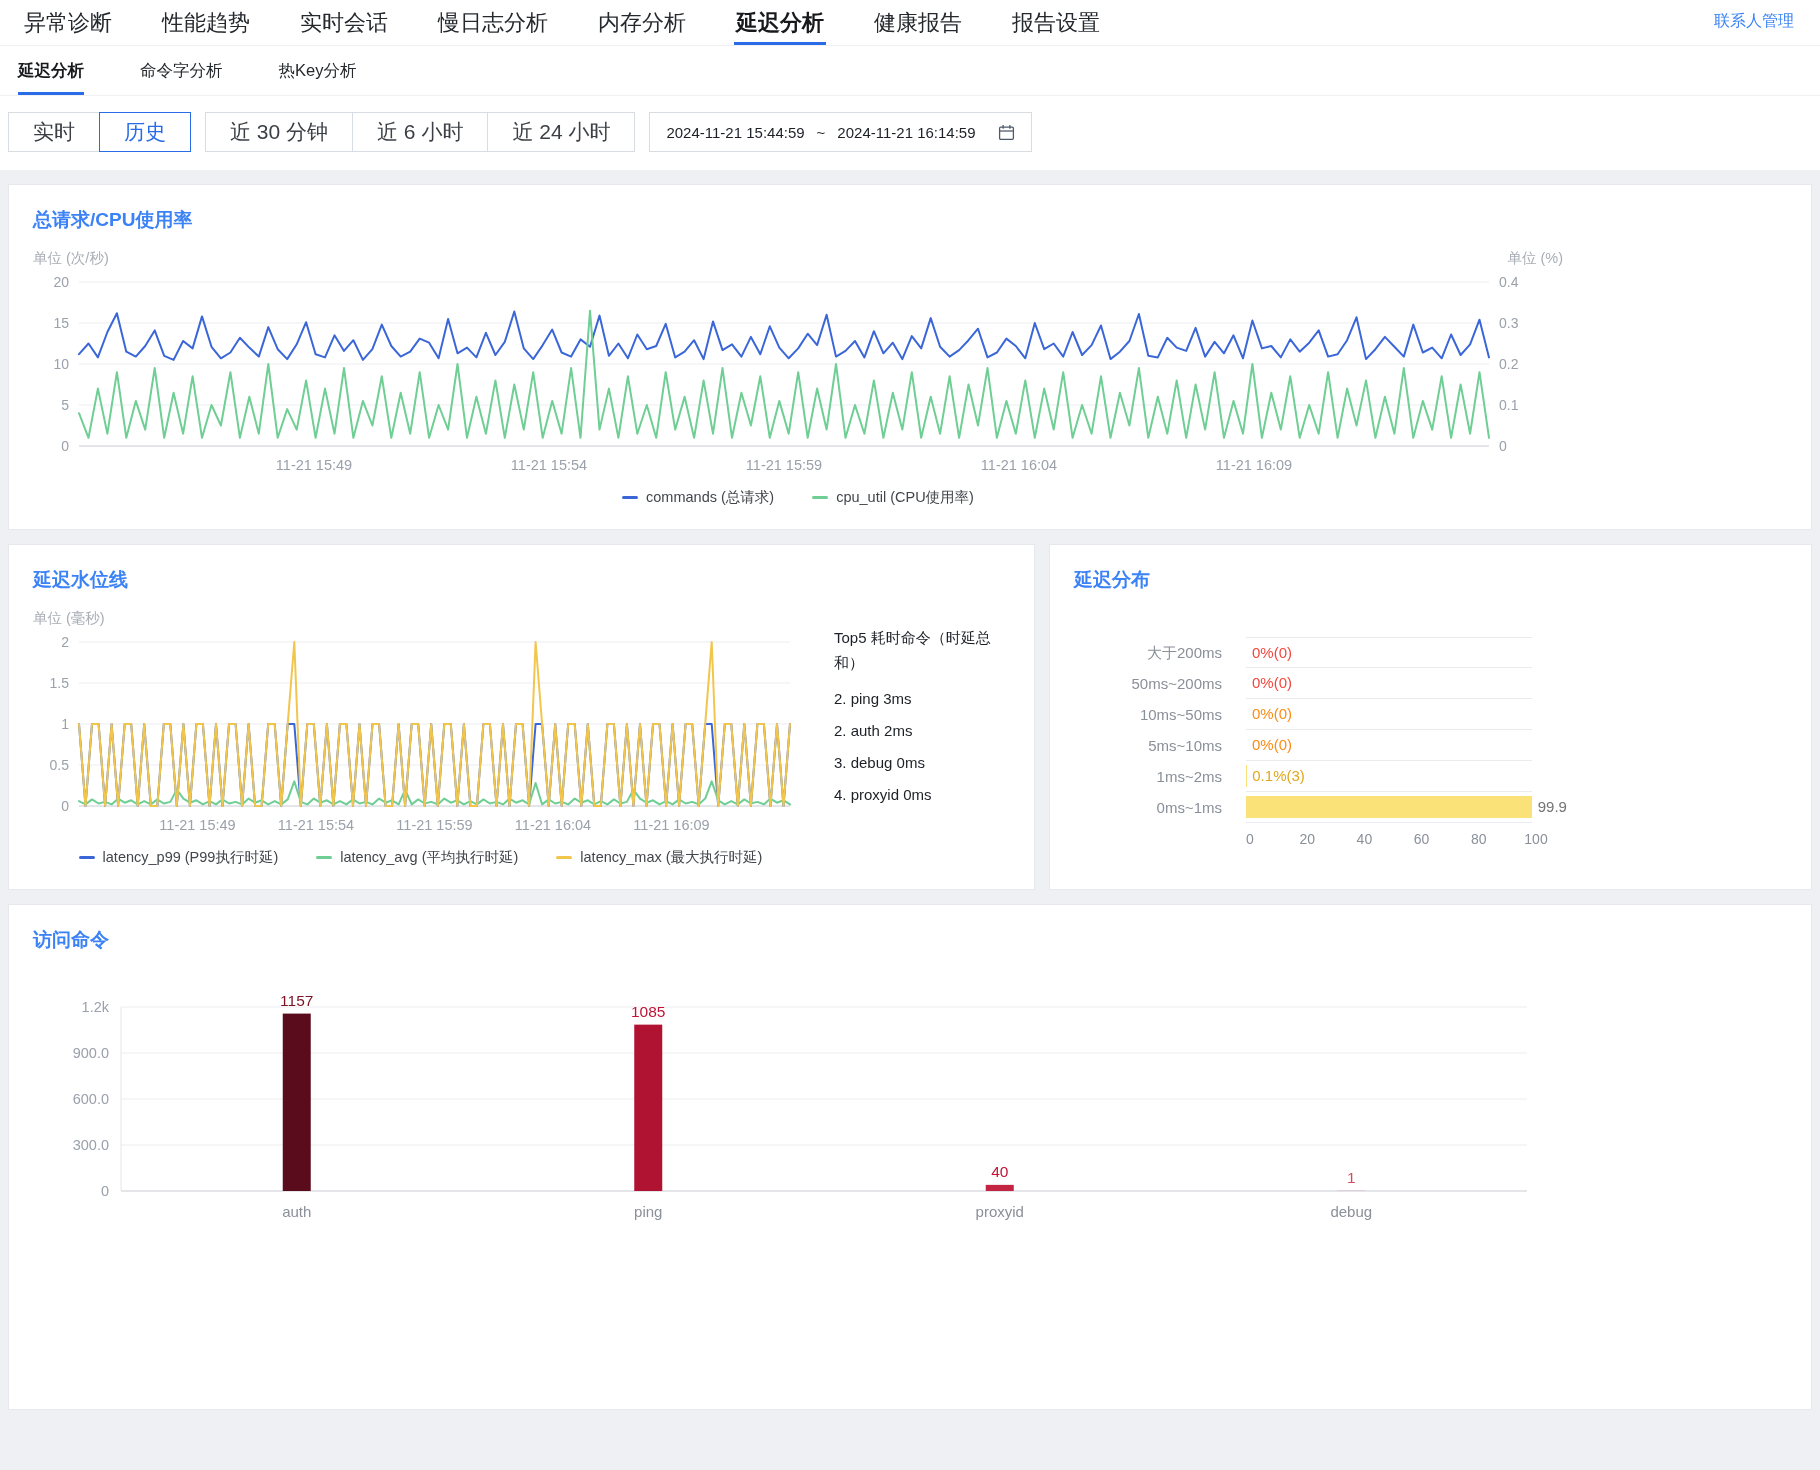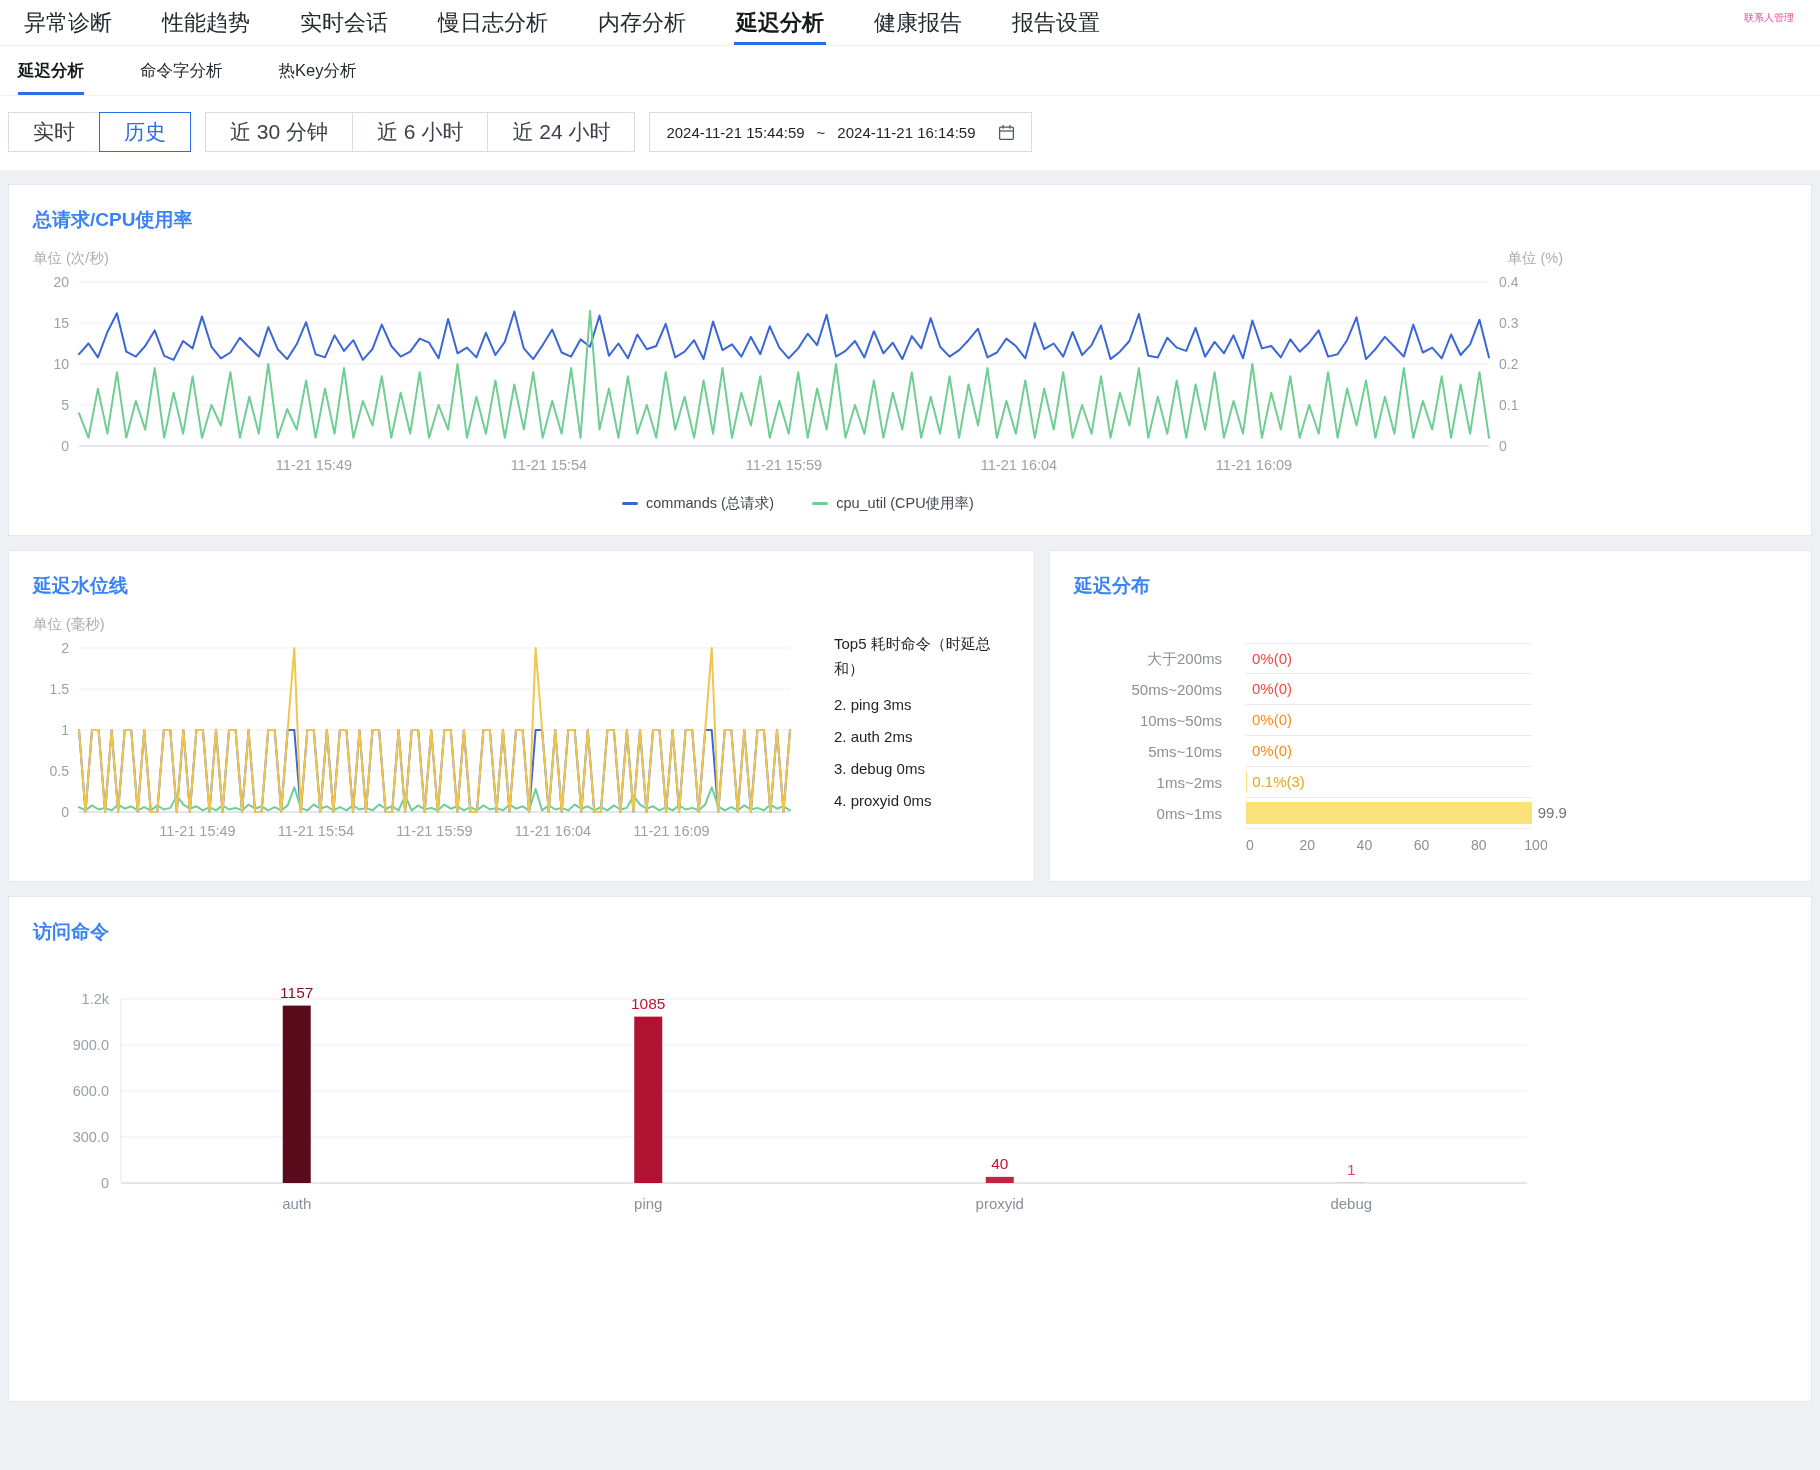--- a/index.html
+++ b/index.html
@@ -5,21 +5,21 @@
   * { box-sizing: border-box; margin: 0; padding: 0; }
   html,body { width: 1820px; height: 1470px; overflow: hidden; }
   body { font-family: "Liberation Sans", sans-serif; background: #eef0f4; color: #1d2127; }
 
   .white-head { background: #fff; padding-bottom: 18px; }
 
   .topnav { position: relative; display: flex; align-items: stretch; height: 46px; padding: 0 22px; border-bottom: 1px solid #f0f1f4; background:#fff; }
   .main-tabs { display: flex; }
   .mtab { display: flex; align-items: center; margin-right: 46px; padding: 3px 2px 0; font-size: 22px; color: #25292e; cursor: pointer; border-bottom: 3px solid transparent; }
   .mtab.active { font-weight: 700; border-bottom-color: #2a6be8; color:#17191c; }
-  .contact { position: absolute; right: 26px; top: 11px; font-size: 10px; color: #ec4899; text-decoration: none; }
+  .contact { position: absolute; right: 26px; top: 11px; font-size: 16px; color: #3b82f6; text-decoration: none; }
 
   .subbar { display: flex; height: 50px; padding: 0 18px; border-bottom: 1px solid #f0f1f4; background:#fff; }
   .stab { display: flex; align-items: center; margin-right: 56px; padding-top: 3px; font-size: 16.5px; color: #25292e; cursor: pointer; border-bottom: 3px solid transparent; }
   .stab.active { font-weight: 700; border-bottom-color: #2a6be8; color:#17191c; }
 
   .toolbar { display: flex; align-items: center; gap: 14px; padding: 16px 0 0 8px; }
   .btn-group { display: flex; }
   .tbtn { height: 40px; display: flex; align-items: center; padding: 0 24px; background: #fff; border: 1px solid #d8dce3; font-size: 21px; color: #3c4046; cursor: pointer; position: relative; }
   .btn-group .tbtn + .tbtn { margin-left: -1px; }
   .tbtn.active { color: #2a6be8; border-color: #2a6be8; z-index: 2; }
@@ -29,21 +29,21 @@
   .content { padding: 14px 8px 0; }
   .card { background: #fff; border: 1px solid #e6e8ee; padding: 22px 24px; }
   .card-title { font-size: 19px; font-weight: 700; color: #3b82f6; }
 
   .chart-wrap { }
   .axis-caption-row { display: flex; justify-content: space-between; color: #a8adb5; font-size: 14.5px; margin: 16px 0 4px; }
   .w1530 { width: 1530px; }
   .w775 { width: 775px; }
   svg { display: block; }
 
-  .legend { display: flex; justify-content: center; align-items: center; gap: 38px; margin-top: 14px; font-size: 14.5px; color: #42464c; }
+  .legend { display: flex; justify-content: center; align-items: center; gap: 38px; margin-top: 8px; font-size: 14.5px; color: #42464c; }
   .lg-item { display: inline-flex; align-items: center; cursor: pointer; }
   .lg-mark { display: inline-block; width: 16px; height: 3px; border-radius: 2px; margin-right: 8px; }
 
   .row2 { display: flex; gap: 14px; margin-top: 14px; align-items: stretch; }
   .card-watermark { width: 1027px; flex: none; }
   .card-dist { flex: 1; }
   .wm-flex { display: flex; }
   .top5 { margin-left: 26px; width: 190px; padding-top: 32px; font-size: 15px; color: #1d2127; }
   .top5-title { line-height: 25px; }
   .t5item { margin-top: 15px; }
@@ -179,20 +179,34 @@
                 <text x="36" y="15" text-anchor="end" fill="#9aa1ab" font-size="14">2</text>
                 <text x="164.5" y="198" text-anchor="middle" fill="#9aa1ab" font-size="14.5">11-21 15:49</text>
                 <text x="283" y="198" text-anchor="middle" fill="#9aa1ab" font-size="14.5">11-21 15:54</text>
                 <text x="401.5" y="198" text-anchor="middle" fill="#9aa1ab" font-size="14.5">11-21 15:59</text>
                 <text x="520" y="198" text-anchor="middle" fill="#9aa1ab" font-size="14.5">11-21 16:04</text>
                 <text x="638.5" y="198" text-anchor="middle" fill="#9aa1ab" font-size="14.5">11-21 16:09</text>
                 <polyline points="46.0,92.0 52.5,174.0 59.0,92.0 65.6,92.0 72.1,174.0 78.6,92.0 85.1,174.0 91.7,92.0 98.2,92.0 104.7,174.0 111.2,92.0 117.8,174.0 124.3,174.0 130.8,92.0 137.3,92.0 143.8,174.0 150.4,92.0 156.9,174.0 163.4,92.0 169.9,92.0 176.5,174.0 183.0,92.0 189.5,174.0 196.0,92.0 202.6,92.0 209.1,174.0 215.6,92.0 222.1,174.0 228.6,174.0 235.2,92.0 241.7,92.0 248.2,174.0 254.7,92.0 261.3,92.0 267.8,174.0 274.3,92.0 280.8,92.0 287.3,174.0 293.9,92.0 300.4,174.0 306.9,92.0 313.4,92.0 320.0,174.0 326.5,92.0 333.0,174.0 339.5,92.0 346.1,92.0 352.6,174.0 359.1,174.0 365.6,92.0 372.1,174.0 378.7,92.0 385.2,92.0 391.7,174.0 398.2,92.0 404.8,174.0 411.3,92.0 417.8,92.0 424.3,174.0 430.9,92.0 437.4,174.0 443.9,174.0 450.4,92.0 456.9,92.0 463.5,174.0 470.0,92.0 476.5,174.0 483.0,92.0 489.6,92.0 496.1,174.0 502.6,92.0 509.1,92.0 515.7,174.0 522.2,92.0 528.7,174.0 535.2,92.0 541.7,92.0 548.3,174.0 554.8,92.0 561.3,174.0 567.8,174.0 574.4,92.0 580.9,92.0 587.4,174.0 593.9,92.0 600.4,174.0 607.0,92.0 613.5,174.0 620.0,92.0 626.5,92.0 633.1,174.0 639.6,92.0 646.1,174.0 652.6,92.0 659.2,92.0 665.7,174.0 672.2,92.0 678.7,92.0 685.2,174.0 691.8,92.0 698.3,92.0 704.8,174.0 711.3,92.0 717.9,174.0 724.4,92.0 730.9,92.0 737.4,174.0 744.0,92.0 750.5,174.0 757.0,92.0" fill="none" stroke="#3a66d8" stroke-width="2" stroke-linejoin="round" stroke-linecap="round"></polyline>
                 <polyline points="46.0,169.1 52.5,172.4 59.0,167.4 65.6,171.5 72.1,169.9 78.6,172.4 85.1,166.6 91.7,170.7 98.2,168.3 104.7,172.4 111.2,169.1 117.8,172.4 124.3,167.4 130.8,171.5 137.3,169.9 143.8,157.6 150.4,166.6 156.9,170.7 163.4,168.3 169.9,172.4 176.5,169.1 183.0,172.4 189.5,167.4 196.0,171.5 202.6,169.9 209.1,172.4 215.6,166.6 222.1,170.7 228.6,168.3 235.2,172.4 241.7,169.1 248.2,172.4 254.7,167.4 261.3,149.4 267.8,169.9 274.3,172.4 280.8,166.6 287.3,170.7 293.9,168.3 300.4,172.4 306.9,169.1 313.4,172.4 320.0,167.4 326.5,171.5 333.0,169.9 339.5,172.4 346.1,166.6 352.6,170.7 359.1,168.3 365.6,172.4 372.1,157.6 378.7,172.4 385.2,167.4 391.7,171.5 398.2,169.9 404.8,172.4 411.3,166.6 417.8,170.7 424.3,168.3 430.9,172.4 437.4,169.1 443.9,172.4 450.4,167.4 456.9,171.5 463.5,169.9 470.0,172.4 476.5,166.6 483.0,170.7 489.6,168.3 496.1,172.4 502.6,151.0 509.1,172.4 515.7,167.4 522.2,171.5 528.7,169.9 535.2,172.4 541.7,166.6 548.3,170.7 554.8,168.3 561.3,172.4 567.8,169.1 574.4,172.4 580.9,167.4 587.4,171.5 593.9,169.9 600.4,157.6 607.0,166.6 613.5,170.7 620.0,168.3 626.5,172.4 633.1,169.1 639.6,172.4 646.1,167.4 652.6,171.5 659.2,169.9 665.7,172.4 672.2,166.6 678.7,149.4 685.2,168.3 691.8,172.4 698.3,169.1 704.8,172.4 711.3,167.4 717.9,171.5 724.4,169.9 730.9,172.4 737.4,166.6 744.0,170.7 750.5,168.3 757.0,172.4" fill="none" stroke="#6fce93" stroke-width="2" stroke-linejoin="round" stroke-linecap="round"></polyline>
                 <polyline points="46.0,92.0 52.5,174.0 59.0,92.0 65.6,92.0 72.1,174.0 78.6,92.0 85.1,174.0 91.7,92.0 98.2,92.0 104.7,174.0 111.2,92.0 117.8,174.0 124.3,174.0 130.8,92.0 137.3,92.0 143.8,174.0 150.4,92.0 156.9,174.0 163.4,92.0 169.9,92.0 176.5,174.0 183.0,92.0 189.5,174.0 196.0,92.0 202.6,92.0 209.1,174.0 215.6,92.0 222.1,174.0 228.6,174.0 235.2,92.0 241.7,92.0 248.2,174.0 254.7,92.0 261.3,10.0 267.8,174.0 274.3,92.0 280.8,92.0 287.3,174.0 293.9,92.0 300.4,174.0 306.9,92.0 313.4,92.0 320.0,174.0 326.5,92.0 333.0,174.0 339.5,92.0 346.1,92.0 352.6,174.0 359.1,174.0 365.6,92.0 372.1,174.0 378.7,92.0 385.2,92.0 391.7,174.0 398.2,92.0 404.8,174.0 411.3,92.0 417.8,92.0 424.3,174.0 430.9,92.0 437.4,174.0 443.9,174.0 450.4,92.0 456.9,92.0 463.5,174.0 470.0,92.0 476.5,174.0 483.0,92.0 489.6,92.0 496.1,174.0 502.6,10.0 509.1,92.0 515.7,174.0 522.2,92.0 528.7,174.0 535.2,92.0 541.7,92.0 548.3,174.0 554.8,92.0 561.3,174.0 567.8,174.0 574.4,92.0 580.9,92.0 587.4,174.0 593.9,92.0 600.4,174.0 607.0,92.0 613.5,174.0 620.0,92.0 626.5,92.0 633.1,174.0 639.6,92.0 646.1,174.0 652.6,92.0 659.2,92.0 665.7,174.0 672.2,92.0 678.7,10.0 685.2,174.0 691.8,92.0 698.3,92.0 704.8,174.0 711.3,92.0 717.9,174.0 724.4,92.0 730.9,92.0 737.4,174.0 744.0,92.0 750.5,174.0 757.0,92.0" fill="none" stroke="#f2c64c" stroke-width="2" stroke-linejoin="round" stroke-linecap="round"></polyline>
               </svg>
+            <div class="legend">
+                <span class="lg-item">
+                  <span class="lg-mark" style="background: rgb(58, 102, 216);"></span>
+                  <span class="lg-label">latency_p99 (P99执行时延)</span>
+                </span>
+                <span class="lg-item">
+                  <span class="lg-mark" style="background: rgb(111, 206, 147);"></span>
+                  <span class="lg-label">latency_avg (平均执行时延)</span>
+                </span>
+                <span class="lg-item">
+                  <span class="lg-mark" style="background: rgb(242, 198, 76);"></span>
+                  <span class="lg-label">latency_max (最大执行时延)</span>
+                </span>
+              </div>
           </div>
           <aside class="top5">
             <div class="top5-title">Top5 耗时命令（时延总和）</div>
             <div id="top5List">
                 <div class="t5item">2. ping 3ms</div>
                 <div class="t5item">2. auth 2ms</div>
                 <div class="t5item">3. debug 0ms</div>
                 <div class="t5item">4. proxyid 0ms</div>
               </div>
           </aside>

